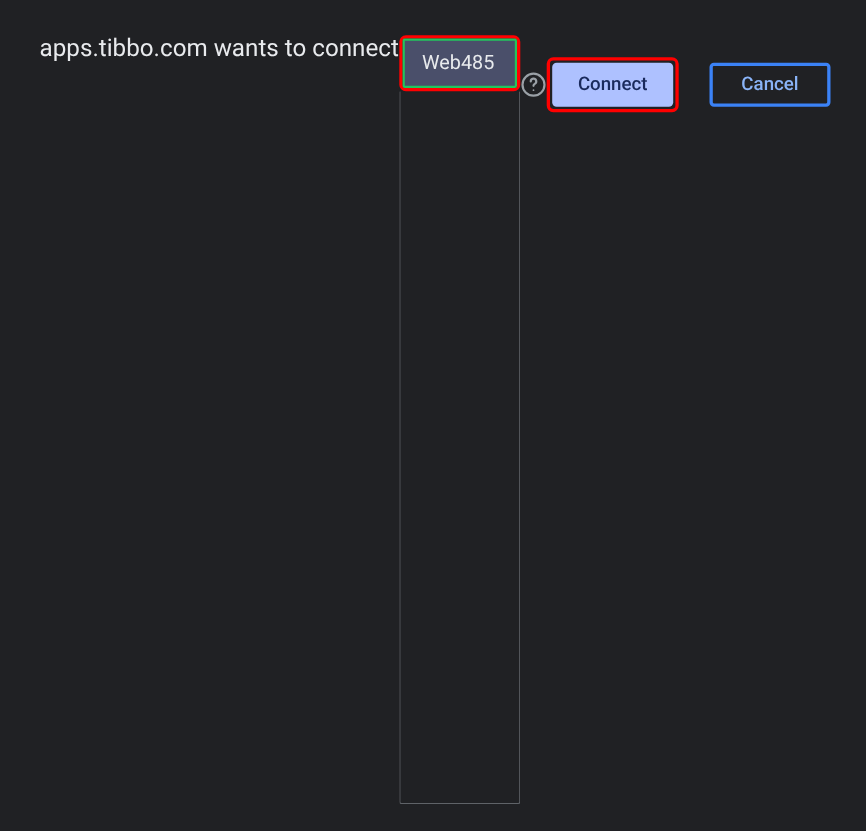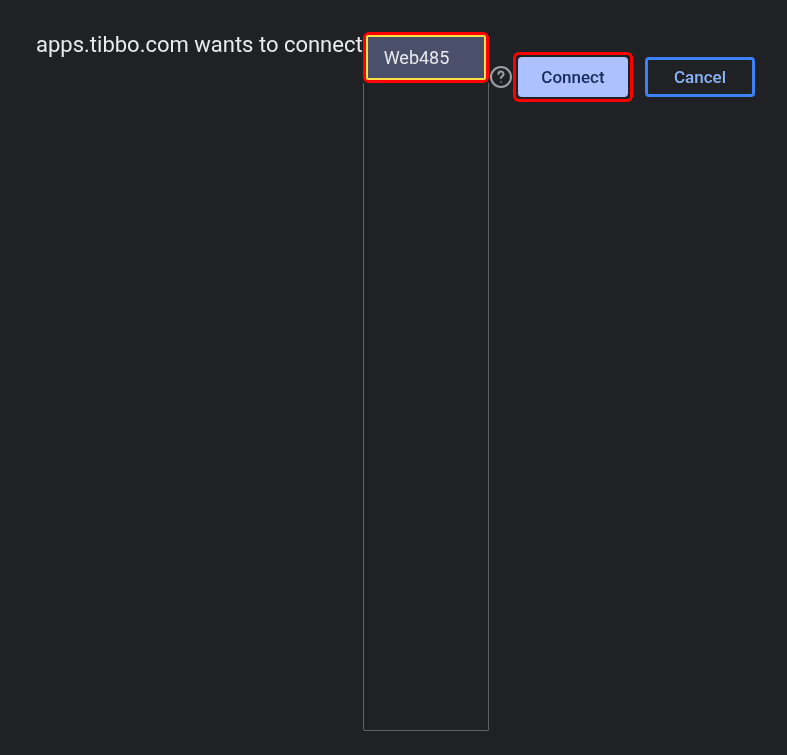--- a/index.html
+++ b/index.html
@@ -25,21 +25,21 @@
       margin-left: 4px;
     }
     .device-list-wrapper {
       border: 3px solid #ff0000;
       border-radius: 6px;
       padding: 0;
       flex: 0 0 auto;
     }
     .device-item {
       background: #4a4f6a;
-      border: 2px solid #fde047;
+      border: 2px solid #22c55e;
       border-radius: 2px;
       padding: 10px 16px;
       font-size: 18px;
       color: #e8eaed;
       cursor: pointer;
       margin: 0;
     }
     .device-item.selected {
       background: #4a4f6a;
     }
@@ -72,21 +72,21 @@
       justify-content: center;
     }
     .help-icon svg {
       width: 24px;
       height: 24px;
       stroke: #9aa0a6;
       fill: none;
     }
     .button-row {
       display: flex;
-      gap: 12px;
+      gap: 28px;
       align-items: center;
     }
     .btn-wrapper-highlight {
       border: 3px solid #ff0000;
       border-radius: 6px;
       padding: 2px;
     }
     .btn {
       min-width: 110px;
       height: 40px;

